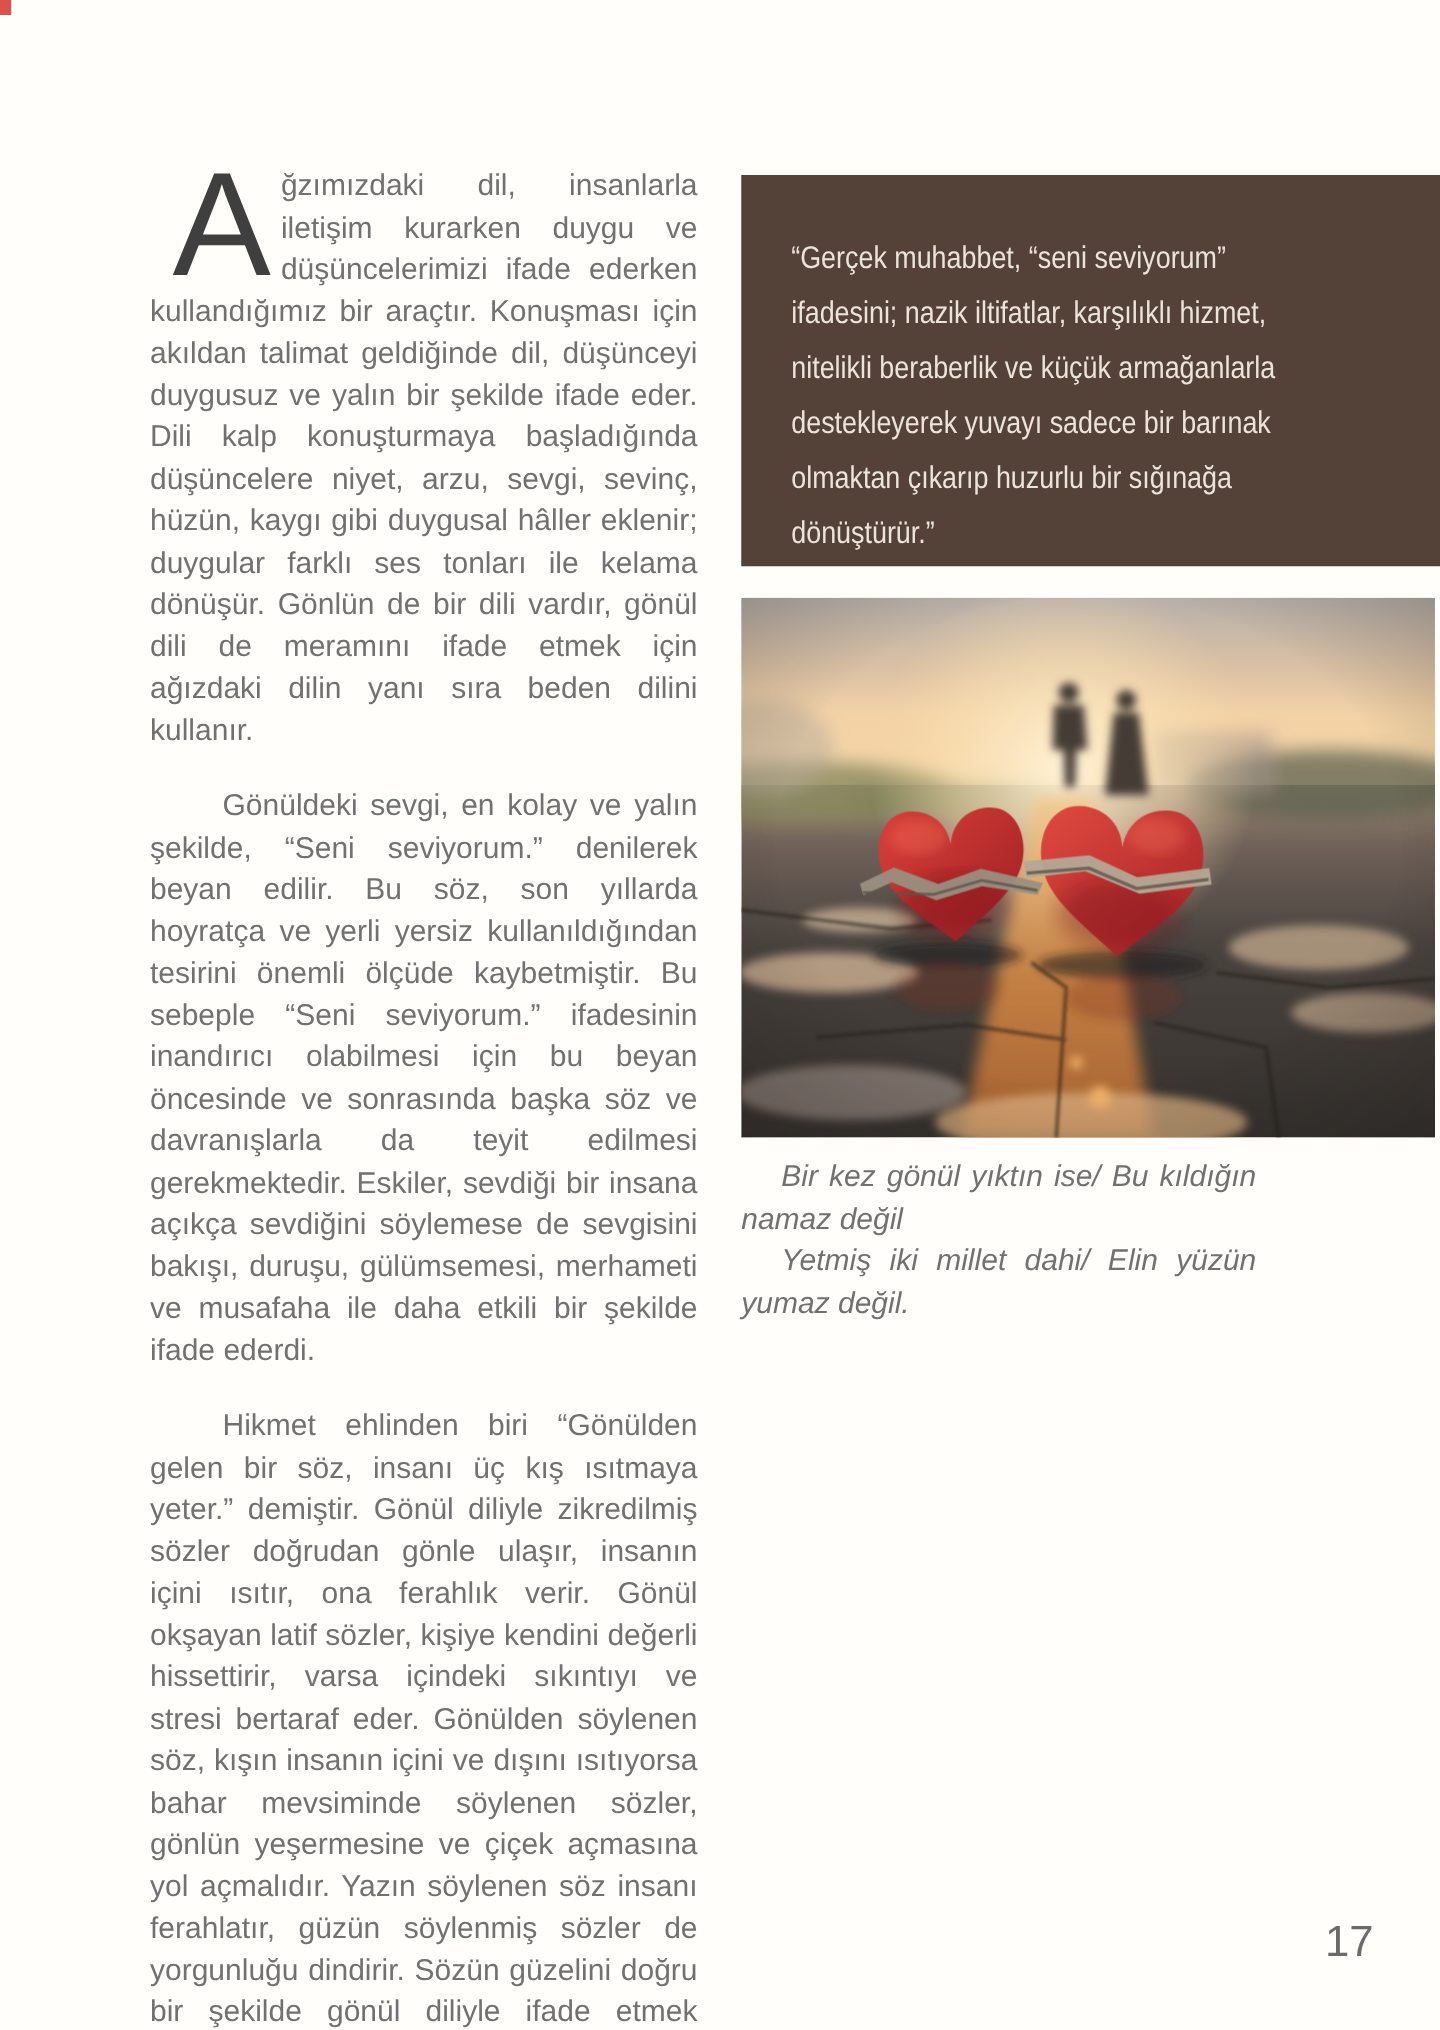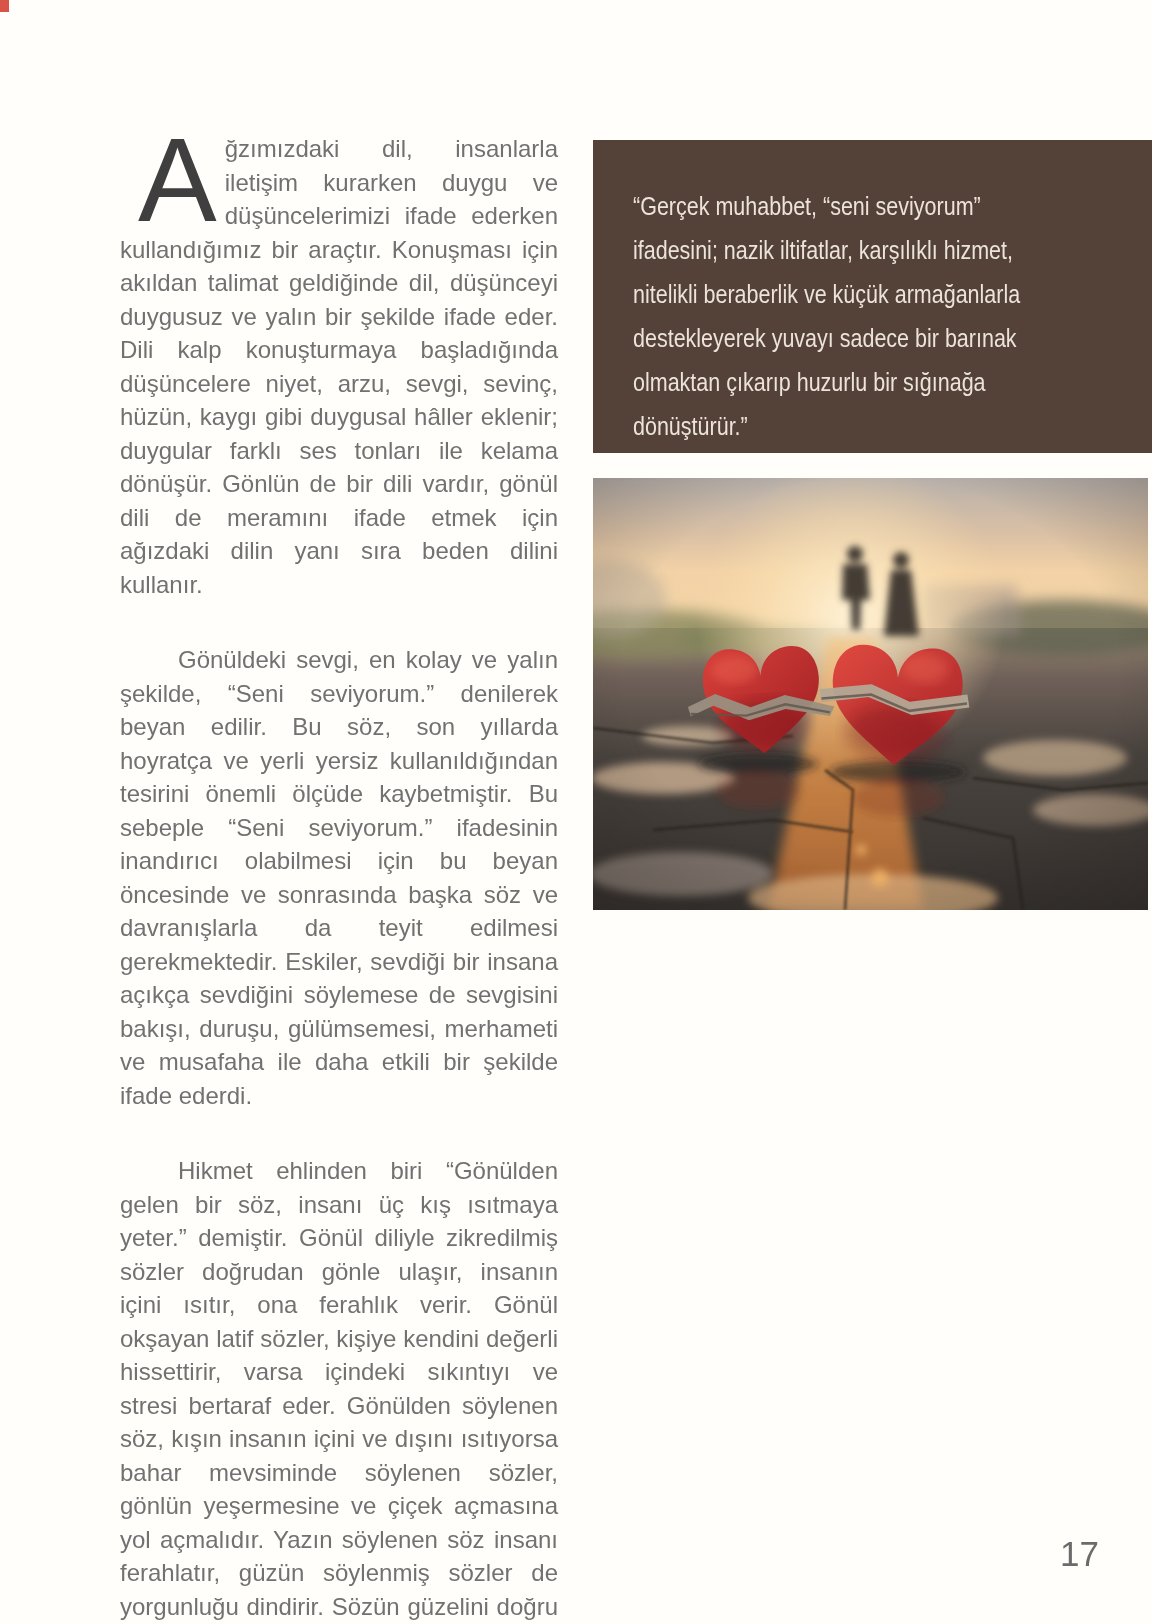--- a/index.html
+++ b/index.html
@@ -20,21 +20,21 @@
     position:absolute;
     color:#717171;
     font-size:24px;
     line-height:33.5px;
     font-weight:300;
     text-align:justify;
   }
   .col-left{left:120px;top:132px;width:438px;}
   .col-right{left:593px;top:925px;width:412px;}
   .col p{margin:0;}
-  .col p.sp{margin-top:42px;}
+  .col p.sp{margin-top:27px;}
   .indent{text-indent:58px;}
   .indent-sm{text-indent:35px;}
   .justify-last{text-align-last:justify;}
   .dropcap{
     float:left;
     font-size:118px;
     line-height:92px;
     height:92px;
     padding-left:18px;
     margin:2px 8px 0 0;
@@ -214,17 +214,19 @@
         <ellipse cx="70" cy="20" rx="18" ry="11" fill="#ff7a60" opacity="0.3" filter="url(#b4)"></ellipse>
         <polygon points="-10,40 30,34 60,46 104,38 106,48 62,56 28,44 -8,50" fill="#b4a896" opacity="0.95"></polygon>
         <polyline points="-8,47 30,42 60,53 104,45" stroke="#5d554b" stroke-width="2" fill="none" opacity="0.8"></polyline>
       </g>
 
       <rect x="0" y="0" width="555" height="432" fill="url(#vig)"></rect>
     </svg>
   </div>
 
   <div class="col col-right">
+    <p class="verse mt26">Bir kez gönül yıktın ise/ Bu kıldığın namaz değil</p>
+    <p class="verse mt12">Yetmiş iki millet dahi/ Elin yüzün yumaz değil.</p>
   </div>
 
   <div class="page-num">17</div>
 
 </div>
 
 </body></html>

